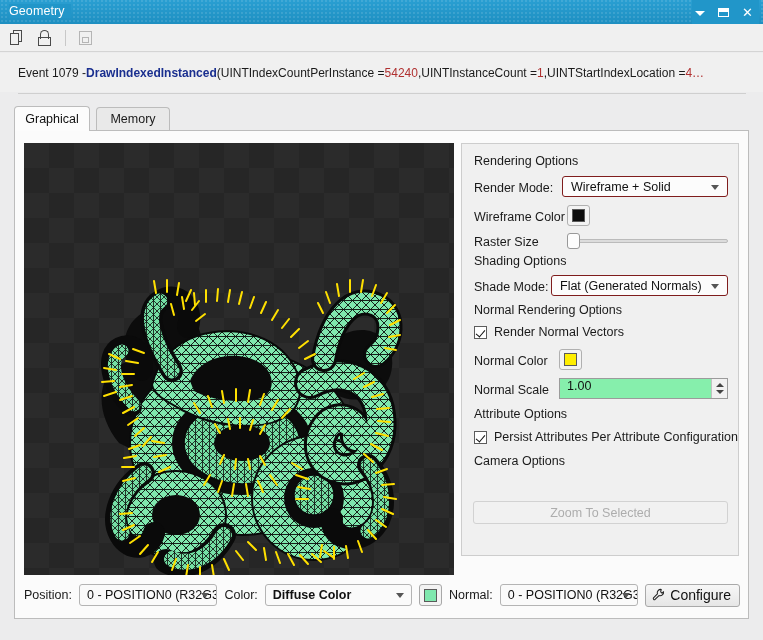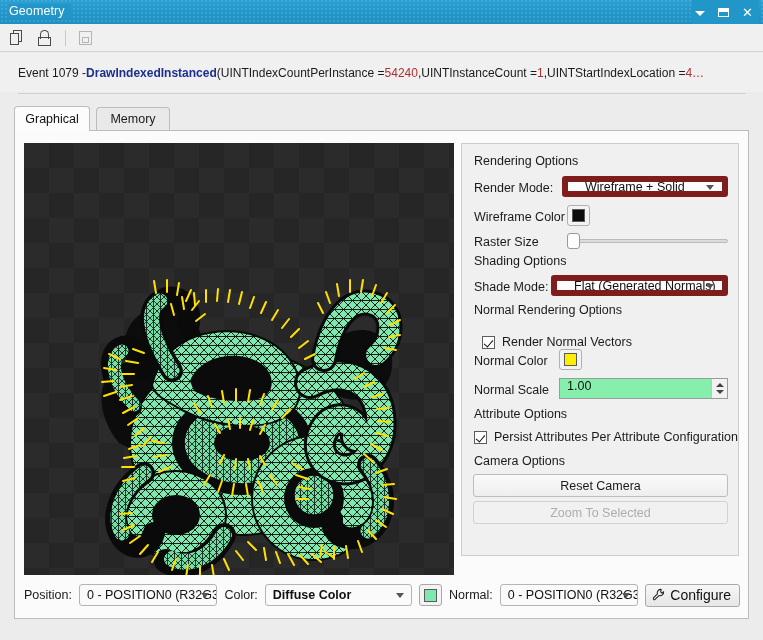--- a/index.html
+++ b/index.html
@@ -248,25 +248,25 @@
     position: absolute;
     font-size: 12.5px;
     color: #1a1a1a;
     white-space: nowrap;
   }
 
   .combo {
     position: absolute;
     height: 21px;
     background: #fcfcfc;
-    border: 6px solid #7f1d1d;
+    border: 1px solid #7f1d1d;
     border-radius: 3px;
     box-sizing: border-box;
     display: flex; align-items: center;
-    padding-left: 17px;
+    padding-left: 8px;
     font-size: 12.5px;
     color: #111;
     cursor: default;
     overflow: hidden;
     white-space: nowrap;
   }
   .combo .arrow {
     position: absolute;
     right: 8px; top: 50%;
     margin-top: -2px;
@@ -653,21 +653,21 @@
       <div class="grp-label" style="left:12px; top:110px;">Shading Options</div>
 
       <div class="row-label" style="left:12px; top:136px;">Shade Mode:</div>
       <div class="combo" style="left:89px; top:131px; width:177px;">
         <span>Flat (Generated Normals)</span>
         <span class="arrow"></span>
       </div>
 
       <div class="grp-label" style="left:12px; top:159px;">Normal Rendering Options</div>
 
-      <div class="checkrow" style="left:12px; top:191px;margin-left:8px;">
+      <div class="checkrow" style="left:12px; top:181px;">
         <span class="checkbox checked"></span>
         <span>Render Normal Vectors</span>
       </div>
 
       <div class="row-label" style="left:12px; top:210px;">Normal Color</div>
       <div class="swatch-btn" style="left:97px; top:205px;">
         <div class="swatch" style="background:#ffee00;"></div>
       </div>
 
       <div class="row-label" style="left:12px; top:239px;">Normal Scale</div>
@@ -681,23 +681,20 @@
 
       <div class="grp-label" style="left:12px; top:263px;">Attribute Options</div>
 
       <div class="checkrow" style="left:12px; top:286px;">
         <span class="checkbox checked"></span>
         <span>Persist Attributes Per Attribute Configuration</span>
       </div>
 
       <div class="grp-label" style="left:12px; top:310px;">Camera Options</div>
 
-      <div class="pbtn" style="left:11px; top:330px; width:255px;">
-        <span>Reset Camera</span>
-      </div>
 
       <div class="pbtn disabled" style="left:11px; top:357px; width:255px;">
         <span>Zoom To Selected</span>
       </div>
 
     </div>
 
     <div class="bottombar">
       <span class="bb-label">Position:</span>
       <span class="bb-combo" style="width:143px;">

